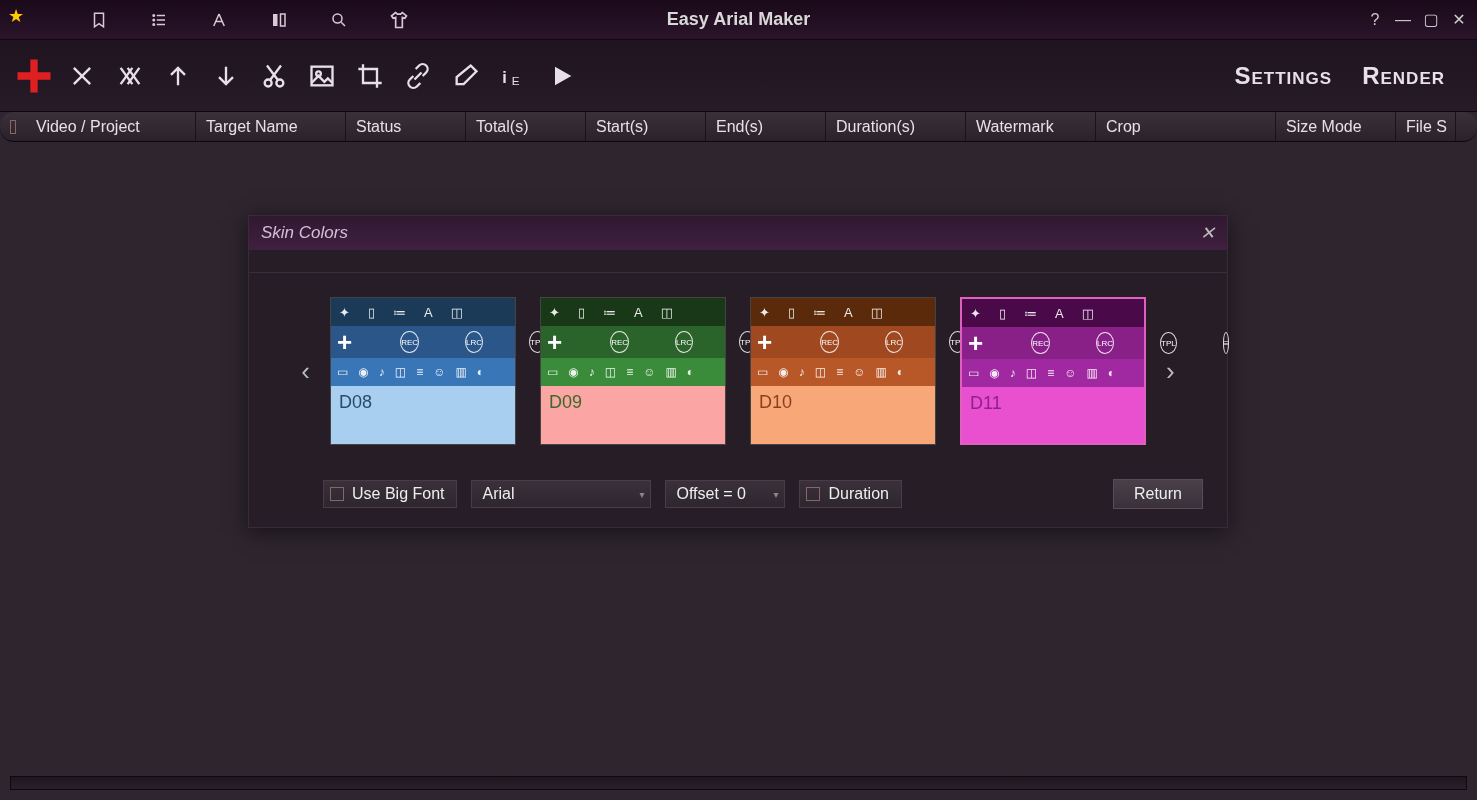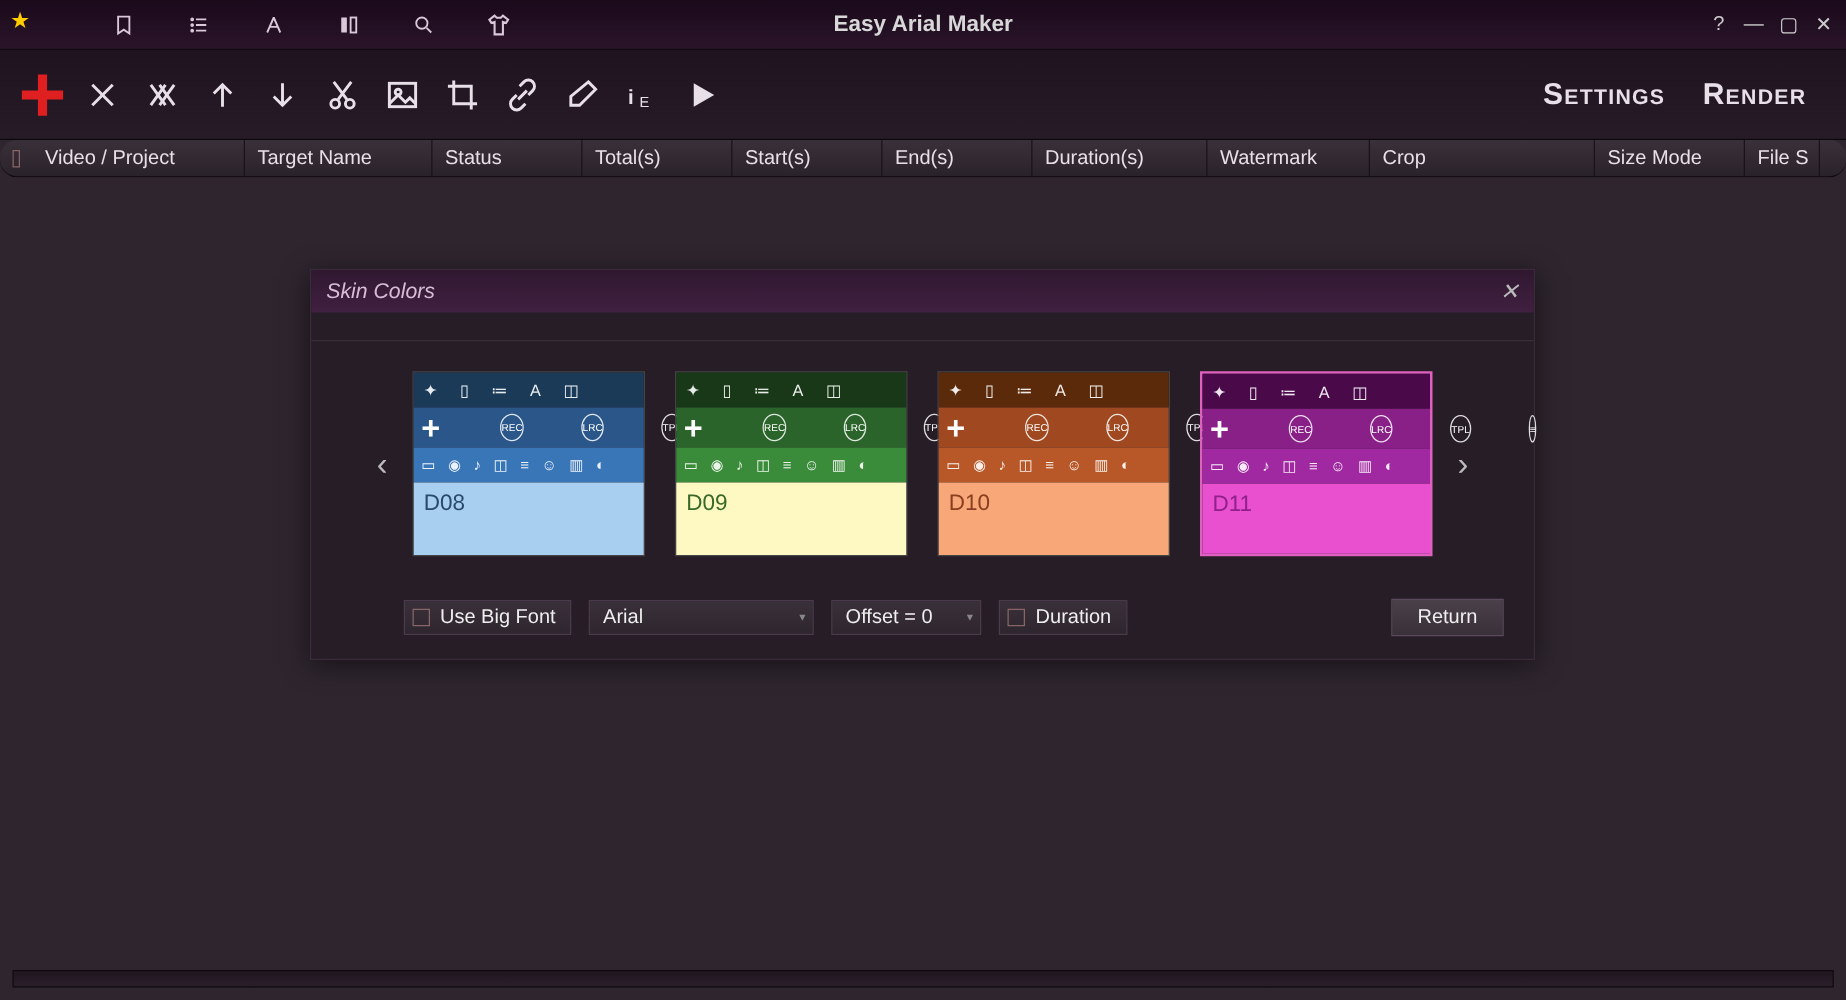--- a/index.html
+++ b/index.html
@@ -57,21 +57,21 @@
 
 
 .thumb.c08 .tbar { background: #1a3a58; }
 .thumb.c08 .ticons { background: #2a568a; }
 .thumb.c08 .ticons2 { background: #3876b8; }
 .thumb.c08 .tlabel { background: #a8cff0; color: #2a4a6a; }
 
 .thumb.c09 .tbar { background: #183818; }
 .thumb.c09 .ticons { background: #2a642a; }
 .thumb.c09 .ticons2 { background: #3a8c3a; }
-.thumb.c09 .tlabel { background: #fef9c3; color: #3a6a2a; }
+.thumb.c09 .tlabel { background: #fca5a5; color: #3a6a2a; }
 
 .thumb.c10 .tbar { background: #5a2a0a; }
 .thumb.c10 .ticons { background: #a04820; }
 .thumb.c10 .ticons2 { background: #b85828; }
 .thumb.c10 .tlabel { background: #f8a878; color: #8a4020; }
 
 .thumb.c11 .tbar { background: #4a0a4a; }
 .thumb.c11 .ticons { background: #882088; }
 .thumb.c11 .ticons2 { background: #a028a0; }
 .thumb.c11 .tlabel { background: #e850d0; color: #90208a; }

